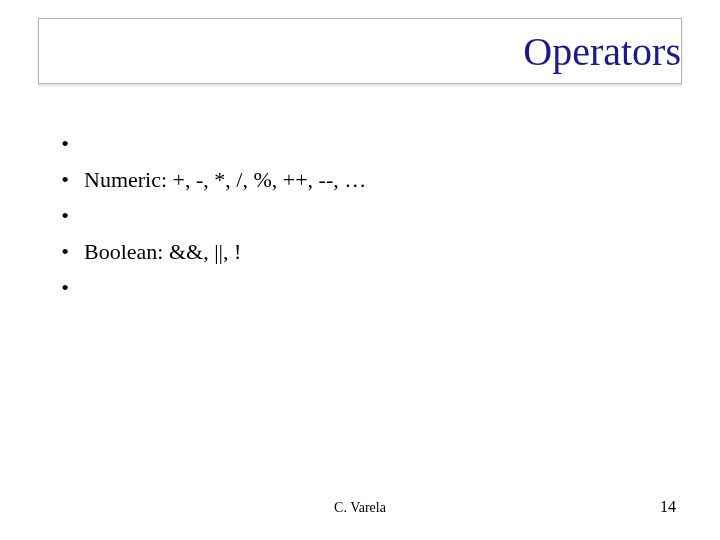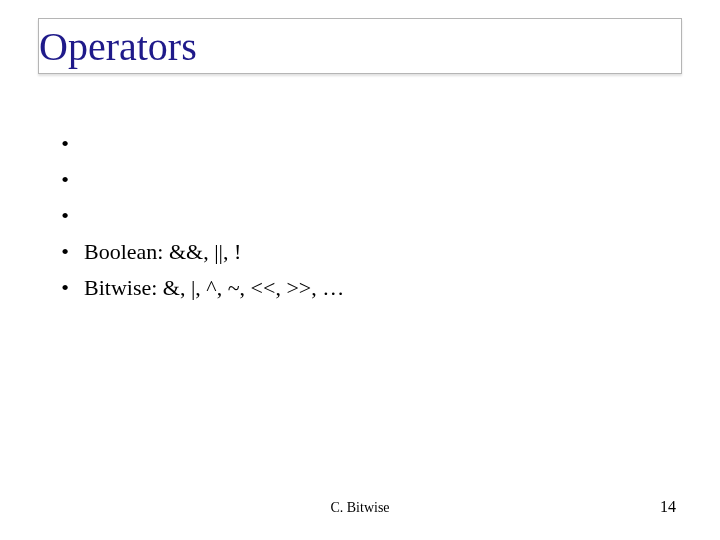--- a/index.html
+++ b/index.html
@@ -8,26 +8,26 @@
     position: relative;
     width: 720px;
     height: 540px;
     background: #fff;
   }
   .title-box {
     position: absolute;
     left: 38px;
     top: 18px;
     width: 644px;
-    height: 56px;
+    height: 66px;
     border: 1px solid #b5b5b5;
     box-shadow: 0 2px 2px rgba(0,0,0,0.12);
     display: flex;
     align-items: center;
-    justify-content: flex-start;
+    justify-content: flex-end;
     background: #fff;
   }
   .title {
     font-size: 40px;
     color: #1f1a8a;
     font-family: "Times New Roman", Times, serif;
   }
   .bullets {
     position: absolute;
     left: 60px;
@@ -80,31 +80,31 @@
   <div class="title-box">
     <div class="title">Operators</div>
   </div>
 
   <div class="bullets">
     <div class="bullet-row">
       <span class="bullet-dot">•</span>
     </div>
     <div class="bullet-row">
       <span class="bullet-dot">•</span>
+      <span>Numeric: +, -, *, /, %, ++, --, …</span>
     </div>
     <div class="bullet-row">
       <span class="bullet-dot">•</span>
     </div>
     <div class="bullet-row">
       <span class="bullet-dot">•</span>
       <span>Boolean: &amp;&amp;, ||, !</span>
     </div>
     <div class="bullet-row">
       <span class="bullet-dot">•</span>
-      <span>Bitwise: &amp;, |, ^, ~, &lt;&lt;, &gt;&gt;, …</span>
     </div>
   </div>
 
 
-  <div class="footer-author">C. Bitwise</div>
+  <div class="footer-author">C. Varela</div>
   <div class="footer-page">14</div>
 
 </div>
 
 </body></html>

